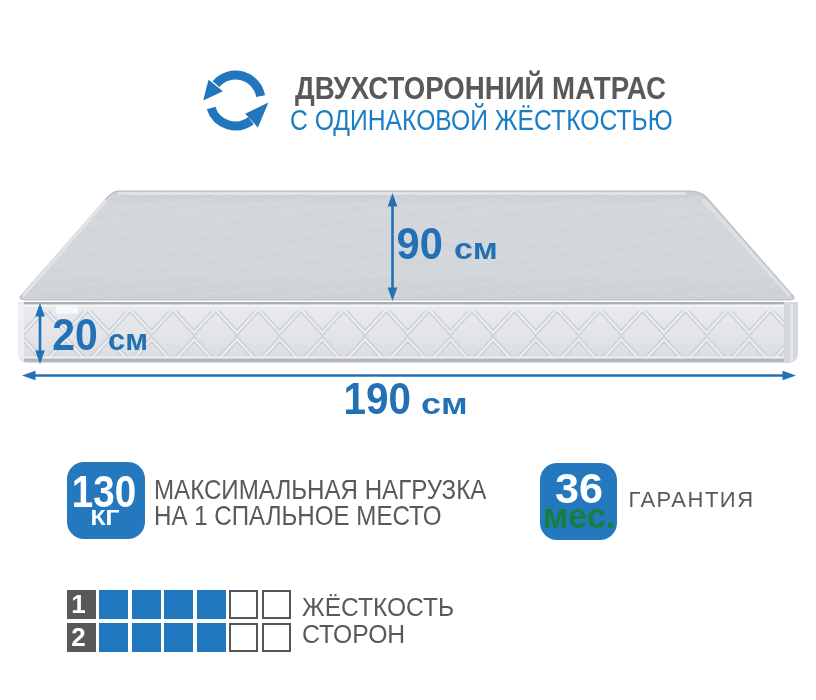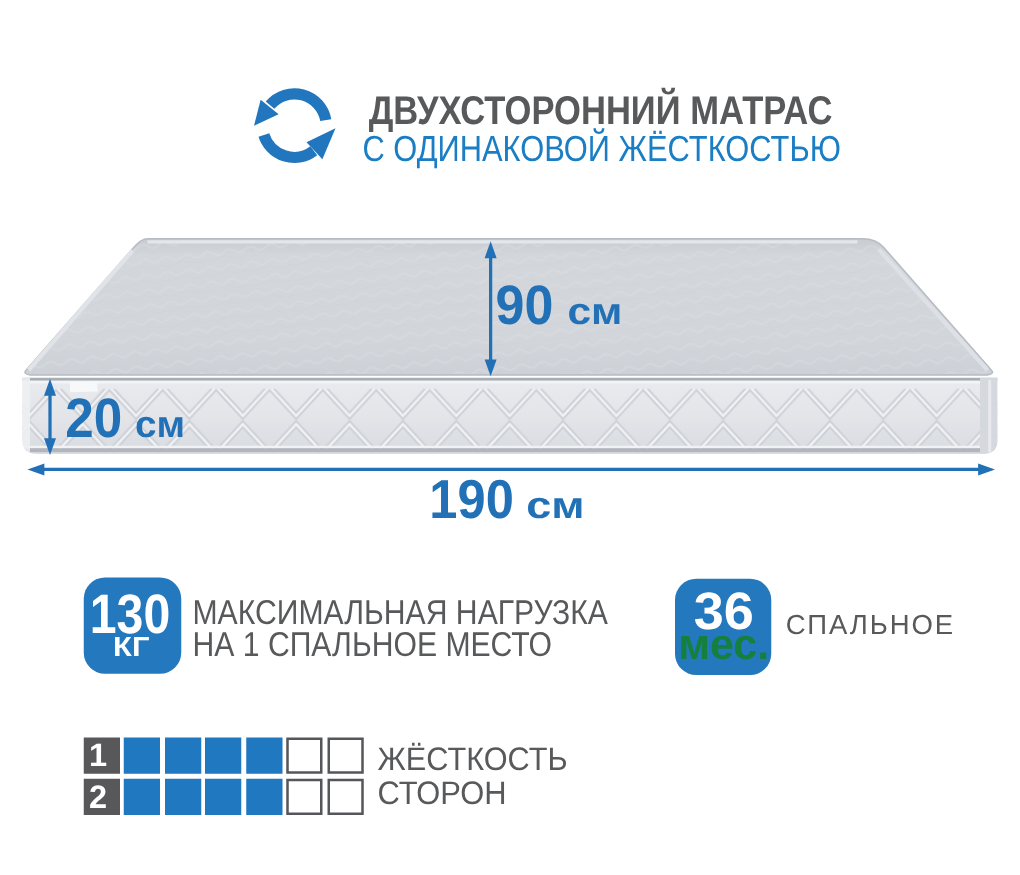--- a/index.html
+++ b/index.html
@@ -111,21 +111,21 @@
 <div class="abs" style="left:66.8px;top:461.5px;width:78px;height:77.5px;background:#2478be;border-radius:17px;"></div>
 <div class="abs" style="left:65px;top:466.5px;width:78px;text-align:center;font-size:44.5px;font-weight:bold;color:#ffffff;transform:scaleX(0.867);transform-origin:50% 0;">130</div>
 <div class="abs" style="left:66.2px;top:505.4px;width:78px;text-align:center;font-size:22px;font-weight:bold;color:#ffffff;transform:scaleX(1.12);transform-origin:50% 0;">КГ</div>
 
 <div class="abs" style="left:153.5px;top:476.8px;font-size:27.5px;color:#58595b;line-height:26.5px;white-space:nowrap;transform:scaleX(0.877);transform-origin:0 0;">МАКСИМАЛЬНАЯ НАГРУЗКА<br>НА 1 СПАЛЬНОЕ МЕСТО</div>
 
 <div class="abs" style="left:539.9px;top:462.7px;width:77.5px;height:77.5px;background:#2478be;border-radius:17px;"></div>
 <div class="abs" style="left:540px;top:465px;width:78px;text-align:center;font-size:42px;font-weight:bold;color:#ffffff;transform:scaleX(1.03);transform-origin:50% 0;">36</div>
 <div class="abs" style="left:540px;top:497.3px;width:78px;text-align:center;font-size:34.7px;font-weight:bold;color:#15803d;transform:scaleX(0.99);transform-origin:50% 0;">мес.</div>
 
-<div class="abs" style="left:628.5px;top:487px;font-size:22px;color:#58595b;letter-spacing:1.5px;white-space:nowrap;">СПАЛЬНОЕ</div>
+<div class="abs" style="left:628.5px;top:487px;font-size:22px;color:#58595b;letter-spacing:1.5px;white-space:nowrap;">ГАРАНТИЯ</div>
 
 <div class="abs" style="left:66.5px;top:589.5px;width:29px;height:29px;background:#58585a;color:#fff;font-size:26px;font-weight:bold;text-align:center;line-height:29.5px;padding-right:5px;box-sizing:content-box;width:24px;">1</div>
 
 <div class="abs" style="left:99px;top:589.5px;width:29px;height:29px;background:#1f78c0;"></div>
 <div class="abs" style="left:131.5px;top:589.5px;width:29px;height:29px;background:#1f78c0;"></div>
 <div class="abs" style="left:164px;top:589.5px;width:29px;height:29px;background:#1f78c0;"></div>
 <div class="abs" style="left:196.5px;top:589.5px;width:29px;height:29px;background:#1f78c0;"></div>
 
 <div class="abs" style="left:229px;top:589.5px;width:25px;height:25px;background:#fff;border:2px solid #55565a;"></div>
 <div class="abs" style="left:261.5px;top:589.5px;width:25px;height:25px;background:#fff;border:2px solid #55565a;"></div>

